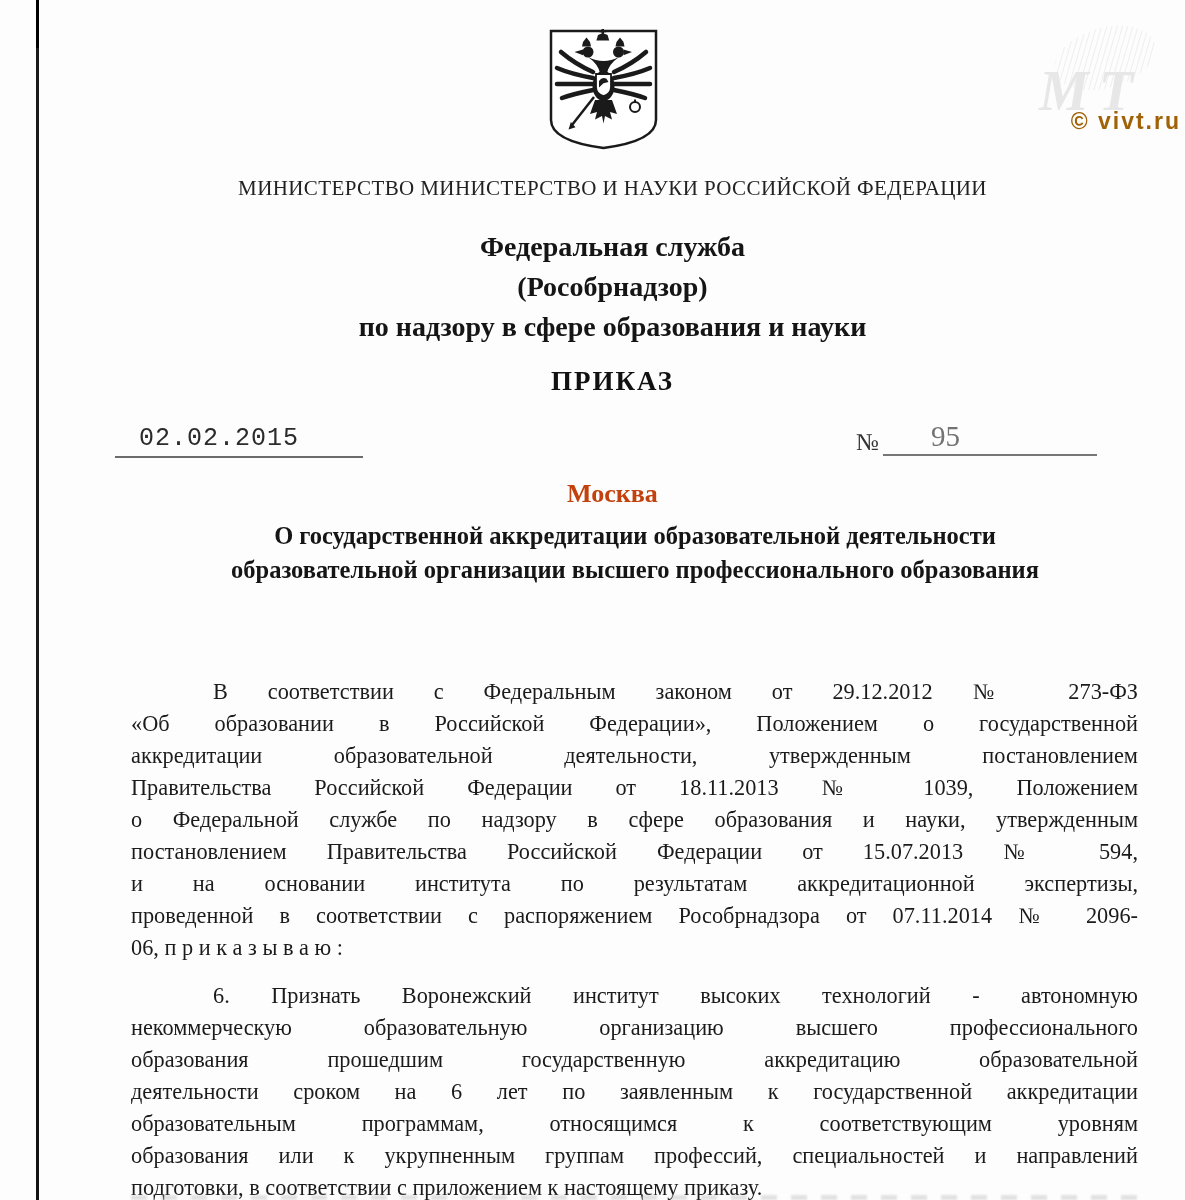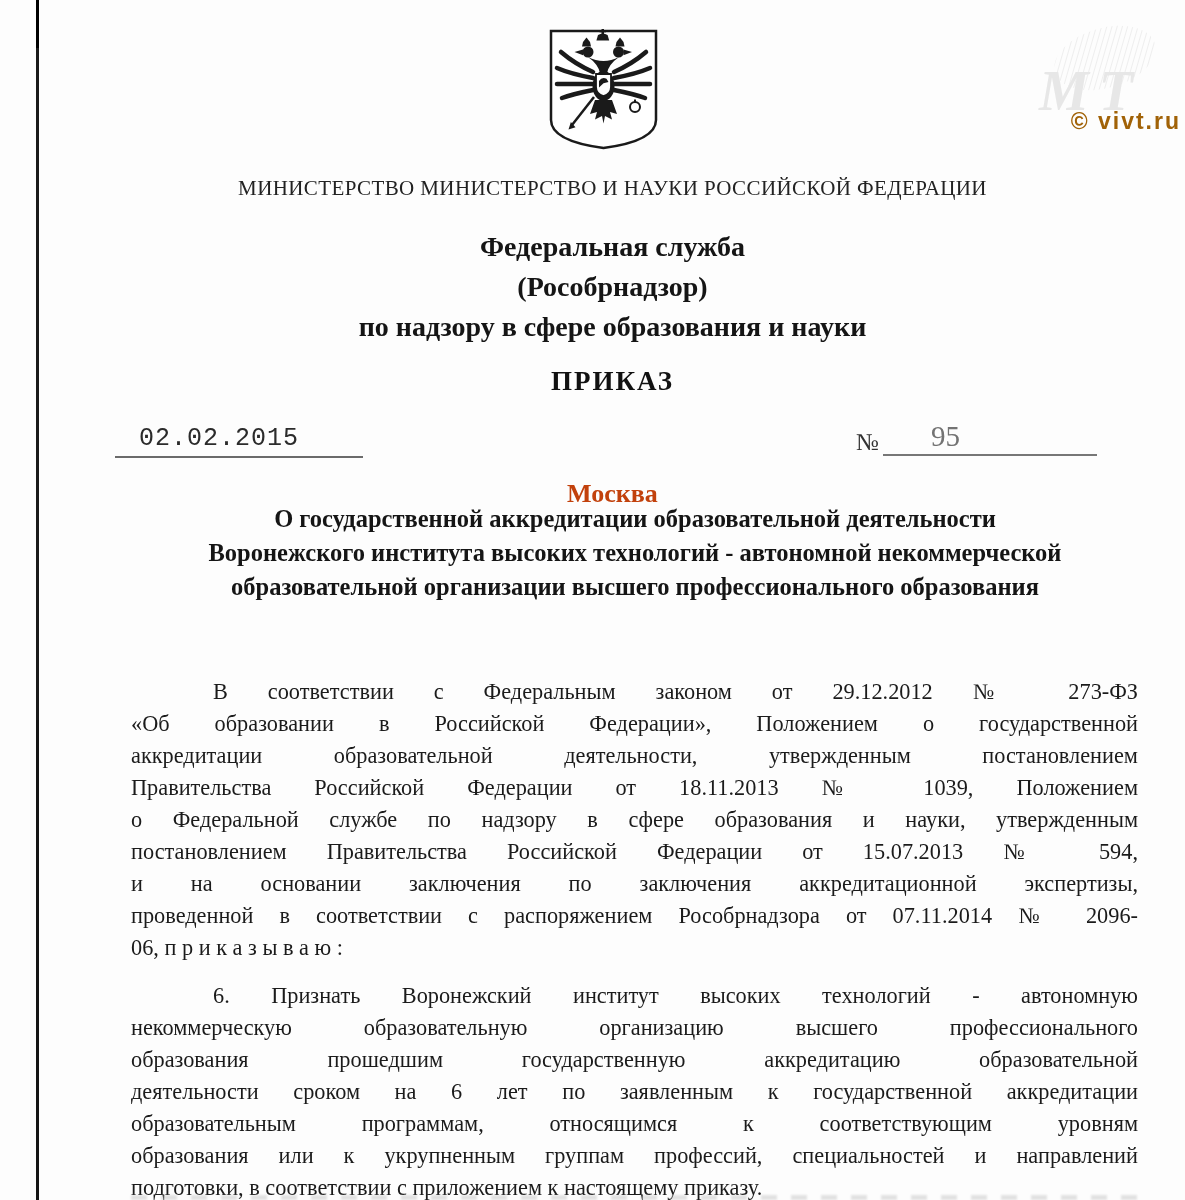--- a/index.html
+++ b/index.html
@@ -50,21 +50,21 @@
     display:inline-block;width:214px;height:34px;margin-left:4px;
     border-bottom:2px solid #777;vertical-align:bottom;
   }
   .num-value{display:inline-block;padding-left:48px;font-size:29px;color:#737373;}
   .city{
     position:absolute;top:450px;left:40px;right:0;text-align:center;
     font-weight:bold;font-size:26px;color:#c2410c;margin-top:29px;
   }
   
   .doc-title{
-    position:absolute;top:502px;left:128px;width:1014px;text-align:center;
+    position:absolute;top:519px;left:128px;width:1014px;text-align:center;
     font-weight:bold;font-size:24.5px;line-height:34px;color:#151515;
   }
   
   .body-text{position:absolute;top:676px;left:131px;width:1007px;font-size:22.3px;color:#1b1b1b;}
   .para{margin:0;}
   .para2{margin-top:16px;}
   .bline{height:32px;line-height:32px;overflow:hidden;}
   .bline.j{text-align:justify;}
   .bline.j::after{content:"";display:inline-block;width:100%;}
   .bline.ind{text-indent:82px;}
@@ -146,33 +146,32 @@
   </div>
 
   <div class="number-block">
     <span class="num-sign">№</span><span class="num-underline"><span class="num-value">95</span></span>
   </div>
 
   <div class="city">Москва</div>
 
   <div class="doc-title">
     <div>О государственной аккредитации образовательной деятельности</div>
-    <div>Воронежского института высоких технологий - автономной некоммерческой</div>
     <div>образовательной организации высшего профессионального образования</div>
   </div>
 
   <div class="body-text">
     <div class="para">
       <div class="bline j ind">В соответствии с Федеральным законом от 29.12.2012 № 273-ФЗ</div>
       <div class="bline j">«Об образовании в Российской Федерации», Положением о государственной</div>
       <div class="bline j">аккредитации образовательной деятельности, утвержденным постановлением</div>
       <div class="bline j">Правительства Российской Федерации от 18.11.2013 № 1039, Положением</div>
       <div class="bline j">о Федеральной службе по надзору в сфере образования и науки, утвержденным</div>
       <div class="bline j">постановлением Правительства Российской Федерации от 15.07.2013 № 594,</div>
-      <div class="bline j">и на основании заключения по заключения аккредитационной экспертизы,</div>
+      <div class="bline j">и на основании института по результатам аккредитационной экспертизы,</div>
       <div class="bline j">проведенной в соответствии с распоряжением Рособрнадзора от 07.11.2014 № 2096-</div>
       <div class="bline">06, п р и к а з ы в а ю :</div>
     </div>
     <div class="para para2">
       <div class="bline j ind">6. Признать Воронежский институт высоких технологий - автономную</div>
       <div class="bline j">некоммерческую образовательную организацию высшего профессионального</div>
       <div class="bline j">образования прошедшим государственную аккредитацию образовательной</div>
       <div class="bline j">деятельности сроком на 6 лет по заявленным к государственной аккредитации</div>
       <div class="bline j">образовательным программам, относящимся к соответствующим уровням</div>
       <div class="bline j">образования или к укрупненным группам профессий, специальностей и направлений</div>

